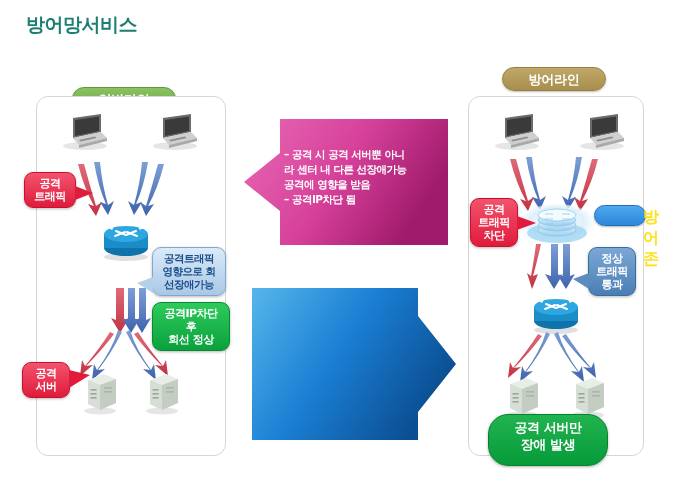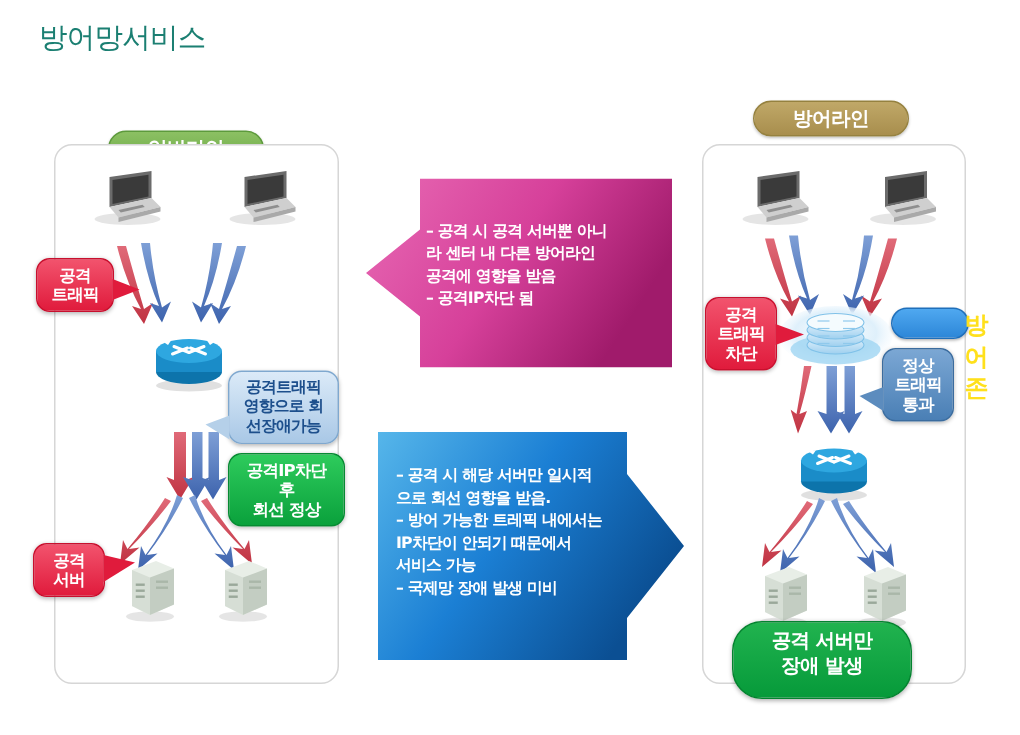--- a/index.html
+++ b/index.html
@@ -7,21 +7,21 @@
     width: 680px; height: 490px;
     background: #ffffff;
     font-family: "DejaVu Sans", "Liberation Sans", sans-serif;
     overflow: hidden;
   }
   #canvas { position: relative; width: 680px; height: 490px; }
 
   
   .page-title {
     position: absolute; left: 26px; top: 12px;
-    font-size: 19px; font-weight: normal; color: #1b7f72;
+    font-size: 19px; font-weight: bold; color: #1b7f72;
     letter-spacing: -0.5px;
   }
 
   
   .panel {
     position: absolute;
     background: #ffffff;
     border: 1.5px solid #d6d6d6;
     border-radius: 12px;
   }
@@ -126,21 +126,21 @@
 
   
   #co-ip-normal { left: 152px; top: 302px; width: 78px; font-size: 11px; line-height: 13px; }
   #co-ip-normal .body {
     background: linear-gradient(#2ecb5c, #0aa13c);
     border: 1.5px solid #068a32;
     color: #ffffff;
   }
 
   
-  #co-pass { left: 588px; top: 232px; width: 48px; font-size: 11px; line-height: 13px; }
+  #co-pass { left: 588px; top: 247px; width: 48px; font-size: 11px; line-height: 13px; }
   #co-pass .body {
     background: linear-gradient(#7ba7d4, #4a7fb5);
     border: 1.5px solid #3b6c9e;
     color: #ffffff;
   }
   #co-pass .tail {
     left: -15px; top: 26px;
     border-right: 16px solid #5c8cbe;
     border-top: 6px solid transparent;
     border-bottom: 10px solid transparent;
@@ -313,42 +313,36 @@
       <defs>
         <linearGradient id="pinkg" x1="0" y1="0" x2="1" y2="0.4">
           <stop offset="0" stop-color="#e86ab4"></stop>
           <stop offset="0.55" stop-color="#d6409a"></stop>
           <stop offset="1" stop-color="#a01b6b"></stop>
         </linearGradient>
       </defs>
       <path d="M36 0 L204 0 L204 126 L36 126 L36 92 L0 63 L36 34 Z" fill="url(#pinkg)"></path>
     </svg>
     <div class="txt">–  공격 시 공격 서버뿐 아니
-    라 센터 내 다른 방어라인
+    라 센터 내 다른 선장애가능
     공격에 영향을 받음
 –  공격IP차단 됨</div>
   </div>
 
   <div class="big-arrow" id="arrow-blue">
     <svg width="204" height="152" viewBox="0 0 204 152">
       <defs>
         <linearGradient id="blueg" x1="0" y1="0" x2="1" y2="0.5">
           <stop offset="0" stop-color="#56b6ea"></stop>
           <stop offset="0.5" stop-color="#1b7fd4"></stop>
           <stop offset="1" stop-color="#0b4f93"></stop>
         </linearGradient>
       </defs>
       <path d="M0 0 L166 0 L166 28 L204 76 L166 124 L166 152 L0 152 Z" fill="url(#blueg)"></path>
     </svg>
-    <div class="txt">–  공격 시 해당 서버만 일시적
-     으로 회선 영향을 받음.
-–  방어 가능한 트레픽 내에서는
-     IP차단이 안되기 때문에서
-     서비스 가능
-–  국제망 장애 발생 미비</div>
   </div>
 
   <div class="line-pill" id="pill-defense">방어라인</div>
 
   <div class="panel" id="panel-right"></div>
 
   <svg class="device" style="left:487px;top:110px" width="56" height="42" viewBox="0 0 56 42">
     <ellipse cx="30" cy="36" rx="22" ry="4" fill="#000" opacity=".10"></ellipse>
     <path d="M18 8 L46 4 L46 22 L18 28 Z" fill="#6b6b6b"></path>
     <path d="M20 10 L44 6.5 L44 21 L20 26 Z" fill="#3a3a3a"></path>

